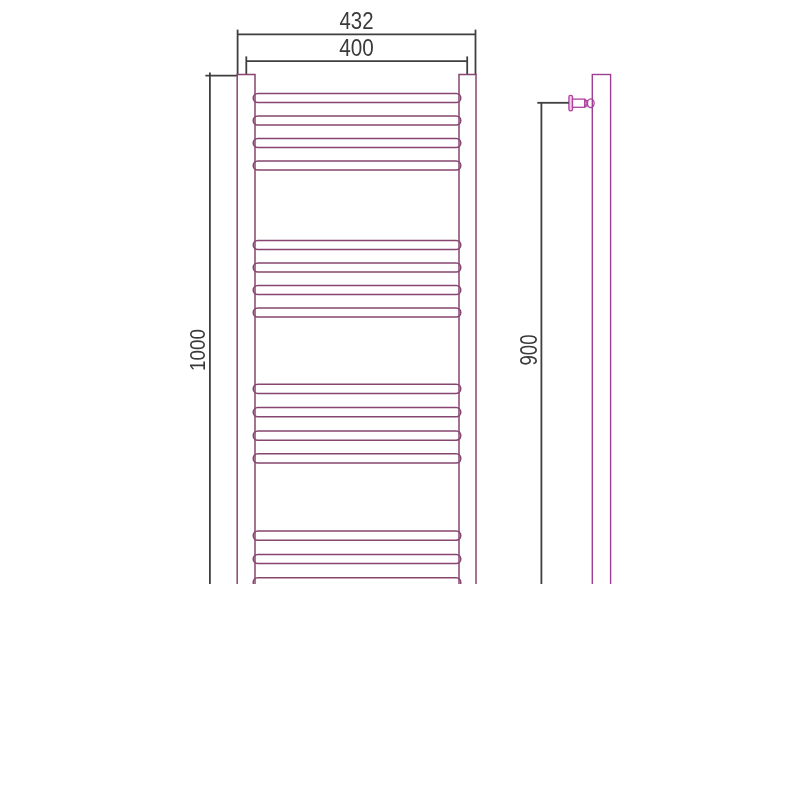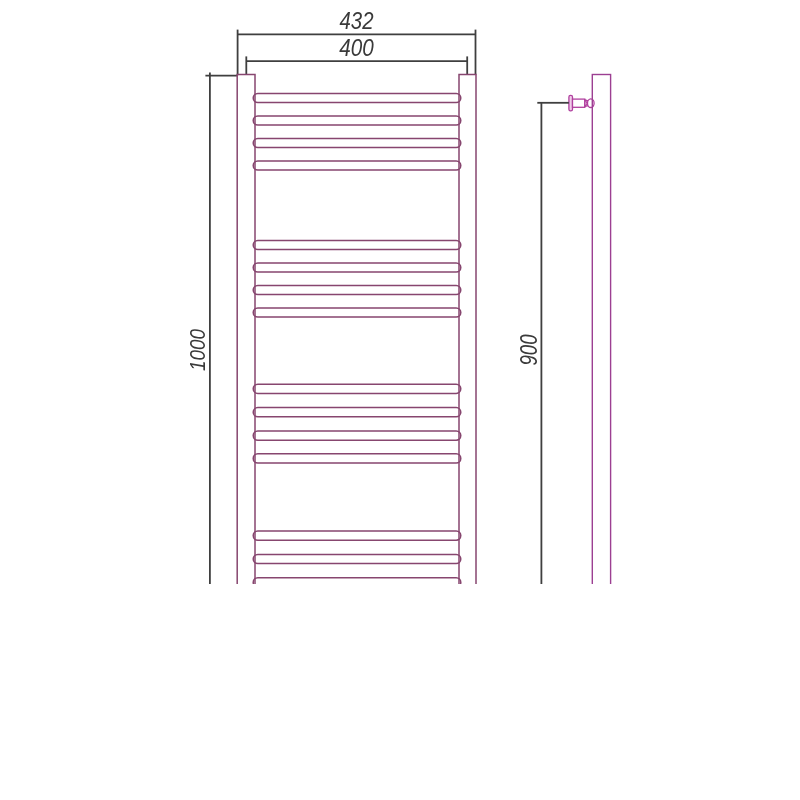--- a/index.html
+++ b/index.html
@@ -1,16 +1,16 @@
 <!DOCTYPE html>
 <html><head>
 <meta charset="utf-8">
 <style>
   html,body{margin:0;padding:0;background:#ffffff;}
-  .wrap{width:800px;height:584px;position:relative;font-family:"Liberation Sans", sans-serif;font-style:italic;}
+  .wrap{width:800px;height:584px;position:relative;font-family:"Liberation Sans", sans-serif;}
   text{font-family:"Liberation Sans", sans-serif;fill:#3a3a3a;}
 </style>
 </head>
 <body>
 <div class="wrap">
 <svg width="800" height="800" viewBox="0 0 800 800" xmlns="http://www.w3.org/2000/svg">
 <rect x="0" y="0" width="800" height="800" fill="#ffffff"></rect>
 
 <g>
 <text x="356.5" y="29.3" font-size="23" text-anchor="middle" textLength="34" lengthAdjust="spacingAndGlyphs">432</text>

